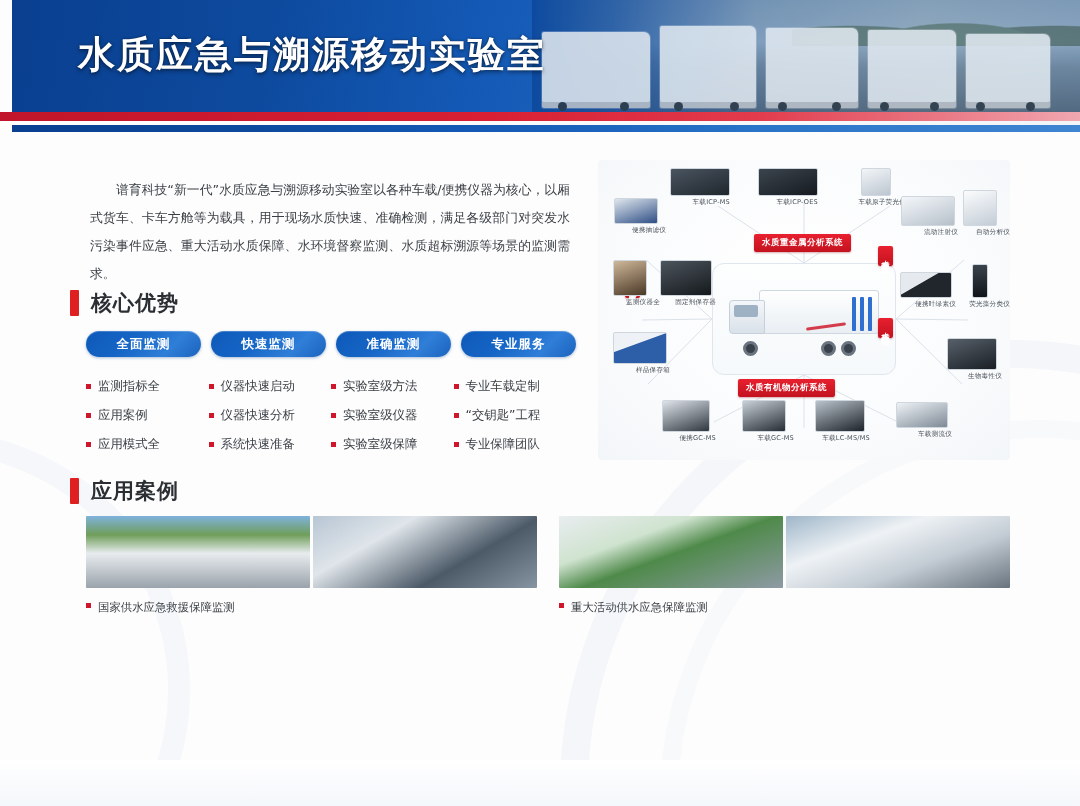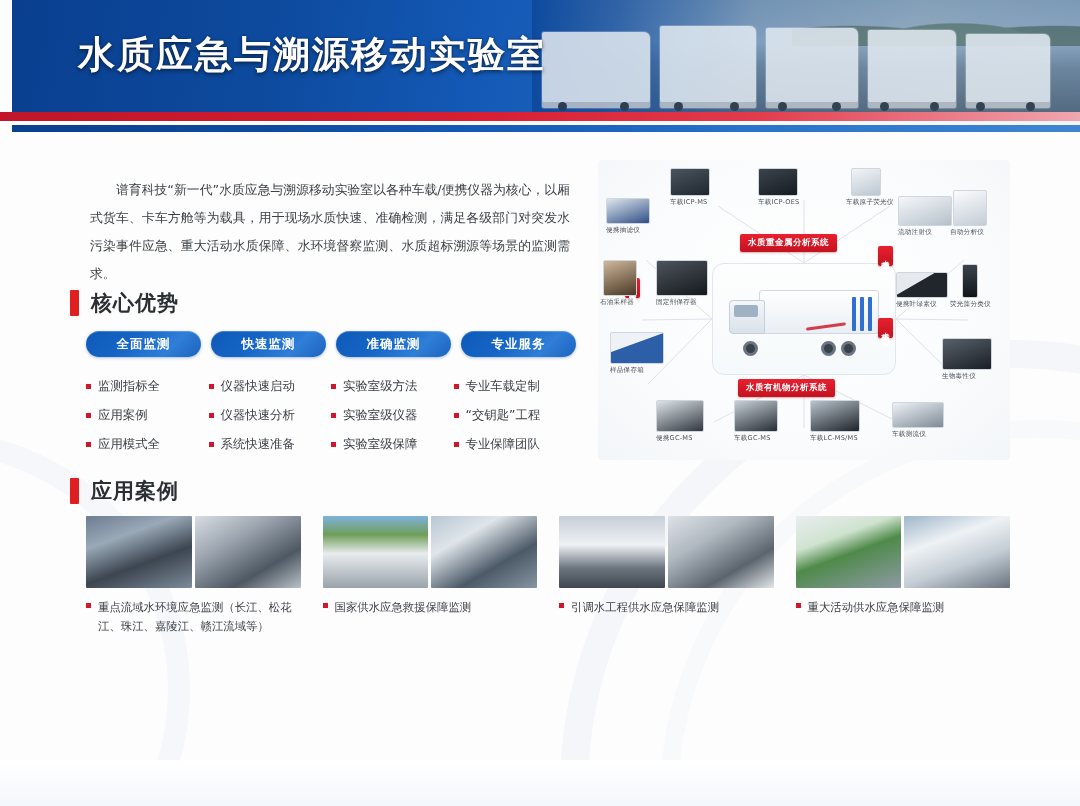--- a/index.html
+++ b/index.html
@@ -117,21 +117,21 @@
   .badge {
     position:absolute; background:linear-gradient(180deg,#e8202f,#c3121f);
     color:#fff; font-size:8.5px; font-weight:700; letter-spacing:.5px;
     border-radius:2px; box-shadow:0 1px 2px rgba(150,20,30,.35);
     display:flex; align-items:center; justify-content:center; text-align:center;
     font-family:"DejaVu Sans","Liberation Sans",sans-serif;
   }
   .badge-h { padding:3px 8px; }
   .badge-v { width:15px; padding:7px 2px; writing-mode:vertical-rl; line-height:15px; letter-spacing:1px; }
 
-  .eq { position:absolute; width:40px; text-align:left; }
+  .eq { position:absolute; width:60px; text-align:right; }
   .eq-img { height:30px; border-radius:2px; margin:0 auto 2px;
             background:linear-gradient(160deg,#f0f3f6,#c9d2db); border:1px solid #cfd6dd; }
   .eq-label { font-size:6.6px; color:#4a5159; letter-spacing:.2px; white-space:nowrap;
               font-family:"DejaVu Sans","Liberation Sans",sans-serif; }
 
   
   .cases { position:absolute; left:86px; top:516px; width:924px; display:flex; gap:22px; }
   .case { flex:1; }
   .case-imgs { display:flex; gap:3px; }
   .case-img { flex:1; height:72px; border-radius:1px; }
@@ -293,21 +293,21 @@
       </div>
       <div class="ht-cab">
           <div class="ht-win"></div>
         </div>
       <div class="ht-wheel" style="left:14px;"></div>
       <div class="ht-wheel" style="left:92px;"></div>
       <div class="ht-wheel" style="left:112px;"></div>
     </div>
   </div>
 
-  <div class="badge badge-h" style="left:142px; top:74px;">水质重金属分析系统</div>
+  <div class="badge badge-h" style="left:156px; top:74px;">水质重金属分析系统</div>
   <div class="badge badge-h" style="left:140px; top:219px;">水质有机物分析系统</div>
   <div class="badge badge-v" style="left:27px;  top:118px;">水质采样设备</div>
   <div class="badge badge-v" style="left:280px; top:86px;">水质常规指标</div>
   <div class="badge badge-v" style="left:280px; top:158px;">水质生物毒性</div>
 
   <div class="eq" style="left:72px;  top:8px;">
     <div class="eq-img" style="height:28px;background:linear-gradient(160deg,#4a5560,#1f262d);"></div>
     <div class="eq-label">车载ICP-MS</div>
   </div>
   <div class="eq" style="left:160px; top:8px;">
@@ -318,21 +318,21 @@
     <div class="eq-img" style="height:28px;width:30px;background:linear-gradient(160deg,#f2f5f8,#bcc6d0);"></div>
     <div class="eq-label">车载原子荧光仪</div>
   </div>
 
   <div class="eq" style="left:8px;  top:38px;">
     <div class="eq-img" style="height:26px;width:44px;background:linear-gradient(160deg,#dfe6ed,#2f4f86);"></div>
     <div class="eq-label">便携抽滤仪</div>
   </div>
   <div class="eq" style="left:2px;  top:100px;">
     <div class="eq-img" style="height:36px;width:34px;background:linear-gradient(160deg,#cfb89a,#4a3826);"></div>
-    <div class="eq-label">石油采样器</div>
+    <div class="eq-label">监测仪器全</div>
   </div>
   <div class="eq" style="left:58px; top:100px;">
     <div class="eq-img" style="height:36px;width:52px;background:linear-gradient(160deg,#4c545c,#15191d);"></div>
     <div class="eq-label">固定剂保存器</div>
   </div>
   <div class="eq" style="left:12px; top:172px;">
     <div class="eq-img" style="height:32px;width:54px;background:linear-gradient(160deg,#eef2f6 0 38%,#2c5fa8 40%);"></div>
     <div class="eq-label">样品保存箱</div>
   </div>
 
@@ -374,52 +374,32 @@
     <div class="eq-label">车载测流仪</div>
   </div>
 </div>
 
 <div class="sec-head" id="case-head">
   <span class="sec-bar"></span>
   <span class="sec-title">应用案例</span>
 </div>
 
 <div class="cases">
-  <div class="case">
-    <div class="case-imgs">
-      <div class="case-img p1"></div>
-      <div class="case-img p2"></div>
-    </div>
-    <div class="case-cap">
-      <span class="sq"></span>
-      <span class="case-text">重点流域水环境应急监测（长江、松花江、珠江、嘉陵江、赣江流域等）</span>
-    </div>
-  </div>
 
   <div class="case">
     <div class="case-imgs">
       <div class="case-img p3"></div>
       <div class="case-img p4"></div>
     </div>
     <div class="case-cap">
       <span class="sq"></span>
       <span class="case-text">国家供水应急救援保障监测</span>
     </div>
   </div>
 
-  <div class="case">
-    <div class="case-imgs">
-      <div class="case-img p5"></div>
-      <div class="case-img p6"></div>
-    </div>
-    <div class="case-cap">
-      <span class="sq"></span>
-      <span class="case-text">引调水工程供水应急保障监测</span>
-    </div>
-  </div>
 
   <div class="case">
     <div class="case-imgs">
       <div class="case-img p7"></div>
       <div class="case-img p8"></div>
     </div>
     <div class="case-cap">
       <span class="sq"></span>
       <span class="case-text">重大活动供水应急保障监测</span>
     </div>

